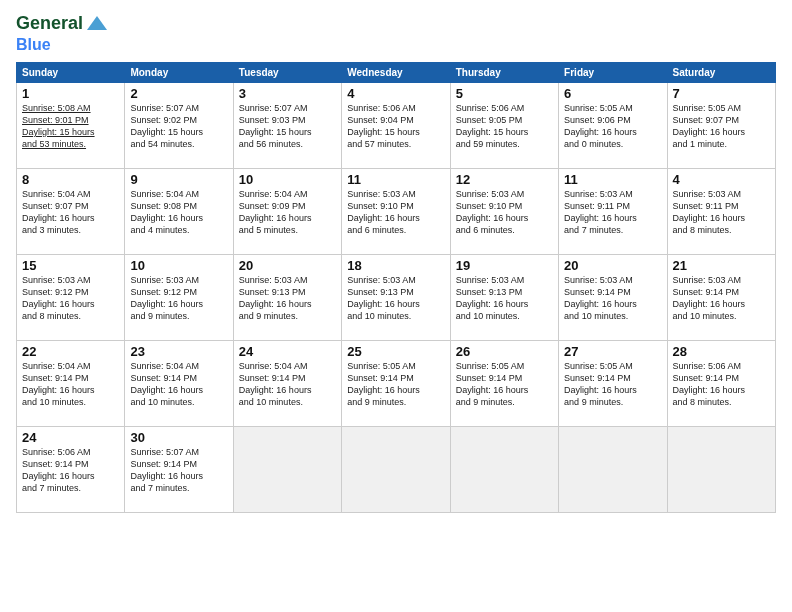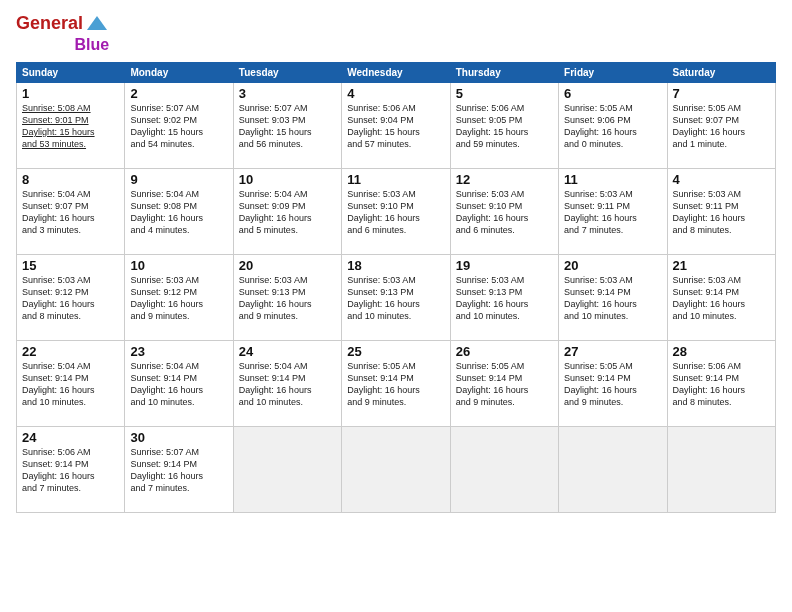--- a/index.html
+++ b/index.html
@@ -21,21 +21,21 @@
       align-items: flex-start;
       margin-bottom: 8px;
     }
     .logo {
       display: flex;
       align-items: center;
     }
     .logo-text {
       font-size: 18px;
       font-weight: bold;
-      color: #b91c1c;
+      color: #14532d;
       line-height: 1.1;
     }
     .logo-icon {
       width: 24px;
       height: 24px;
       margin-left: 2px;
     }
     .title-block {
       text-align: right;
     }
@@ -93,21 +93,21 @@
 <div class="page">
   <div class="header">
     <div class="logo">
       <div>
         <div style="display:flex;align-items:center;">
           <span class="logo-text">General</span>
           <svg class="logo-icon" viewBox="0 0 24 24">
             <polygon points="2,18 12,4 22,18" fill="#4a9fd4"></polygon>
           </svg>
         </div>
-        <div class="logo-text" style="color:#a21caf;font-size:16px;text-align:right;">Blue</div>
+        <div class="logo-text" style="color:#3b82f6;font-size:16px;">Blue</div>
       </div>
     </div>
     <div class="title-block">
       <div class="calendar-title"></div>
       <div class="calendar-subtitle"></div>
     </div>
   </div>
 
   <table class="calendar">
     <thead>

